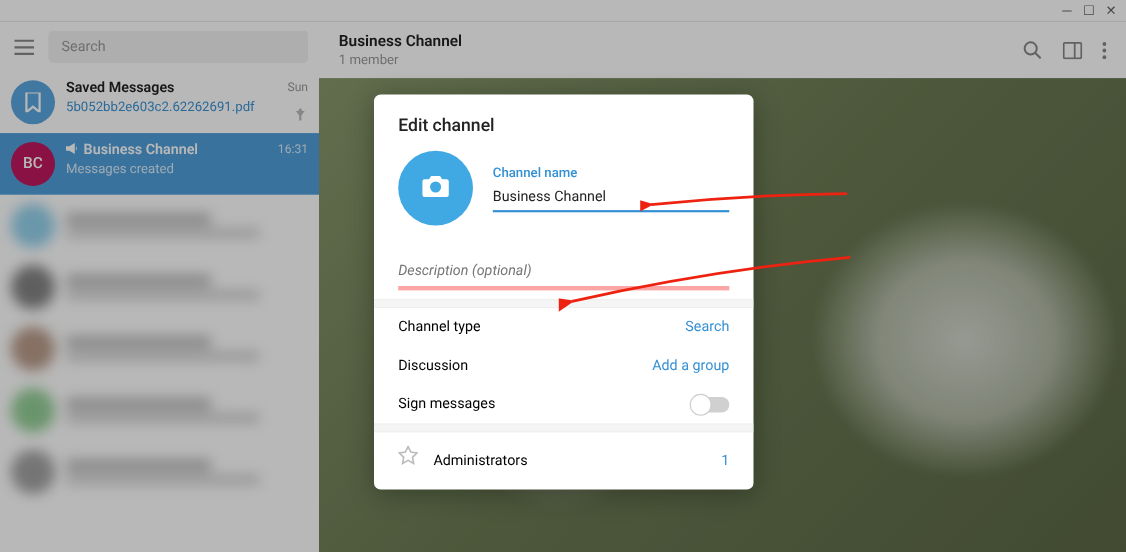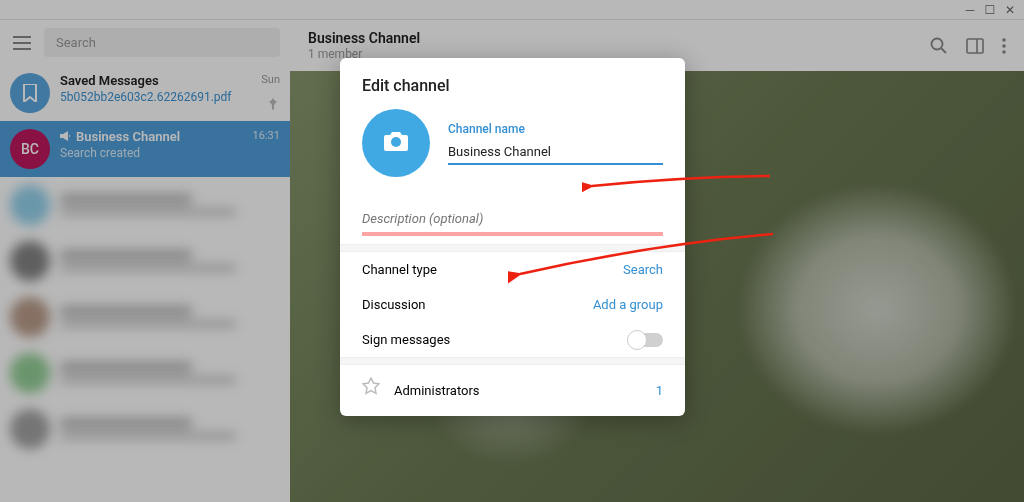--- a/index.html
+++ b/index.html
@@ -38,21 +38,21 @@
 .main { flex: 1; position: relative; background: linear-gradient(135deg, #8a9b6e 0%, #6b7a53 50%, #5c6845 100%); overflow: hidden; }
 .main::before { content: ""; position: absolute; inset: 0; background: radial-gradient(ellipse 200px 180px at 80% 60%, rgba(255,255,255,0.7) 0%, rgba(255,255,255,0.5) 40%, transparent 70%), radial-gradient(ellipse 150px 140px at 30% 75%, rgba(255,255,255,0.5) 0%, transparent 60%); filter: blur(3px); }
 .main-header { background: #fff; padding: 10px 18px; display: flex; align-items: center; justify-content: space-between; position: relative; z-index: 2; }
 .main-title { font-size: 14px; font-weight: 600; color: #222; }
 .main-sub { font-size: 12px; color: #999; margin-top: 1px; }
 .main-actions { display: flex; gap: 18px; align-items: center; color: #888; }
 .action-icon { cursor: pointer; display: flex; align-items: center; }
 
 .overlay { position: absolute; inset: 0; background: rgba(0,0,0,0.28); z-index: 5; }
 
-.dialog { position: absolute; left: 340px; top: 58px; width: 345px; background: #fff; border-radius: 6px; box-shadow: 0 4px 24px rgba(0,0,0,0.3); z-index: 10; overflow: hidden; }
+.dialog { position: absolute; left: 340px; top: 86px; width: 345px; background: #fff; border-radius: 6px; box-shadow: 0 4px 24px rgba(0,0,0,0.3); z-index: 10; overflow: hidden; }
 .dialog-title { font-size: 16px; font-weight: 500; color: #222; padding: 18px 22px 14px; }
 .dialog-body { padding: 0 22px 18px; }
 .photo-row { display: flex; align-items: center; gap: 18px; margin-bottom: 28px; }
 .photo-btn { width: 68px; height: 68px; border-radius: 50%; background: #40a8e3; display: flex; align-items: center; justify-content: center; cursor: pointer; flex-shrink: 0; }
 .name-field { flex: 1; }
 .field-label { font-size: 12px; color: #3390d4; font-weight: 500; margin-bottom: 4px; }
 .field-input { width: 100%; border: none; border-bottom: 2px solid #3390d4; font-size: 13px; color: #222; padding: 4px 0; outline: none; background: transparent; }
 .desc-field { margin-bottom: 8px; }
 .desc-input { width: 100%; border: none; border-bottom: 4px solid #fca5a5; font-size: 13px; color: #999; padding: 6px 0; outline: none; background: transparent; font-style: italic; }
 .divider { height: 8px; background: #f5f5f5; margin: 0 -22px; border-top: 1px solid #eee; border-bottom: 1px solid #eee; }
@@ -108,21 +108,21 @@
     <div class="chat-item active">
       <div class="avatar bc">BC</div>
       <div class="chat-info">
         <div class="chat-name">
           <span class="megaphone">
             <svg width="12" height="10" viewBox="0 0 12 10">
                 <path d="M0 3h3l5-3v10l-5-3H0z M9 3a3 3 0 010 4" fill="#fff"></path>
               </svg>
           </span><span>Business Channel</span>
         </div>
-        <div class="chat-sub">Search created</div>
+        <div class="chat-sub">Messages created</div>
       </div>
       <div class="chat-time">16:31</div>
     </div>
 
     <div class="blurred-item">
         <div class="blur-avatar" style="background:#4db4e0"></div>
         <div class="blur-text">
           <div class="blur-line1"></div>
           <div class="blur-line2"></div>
         </div>

